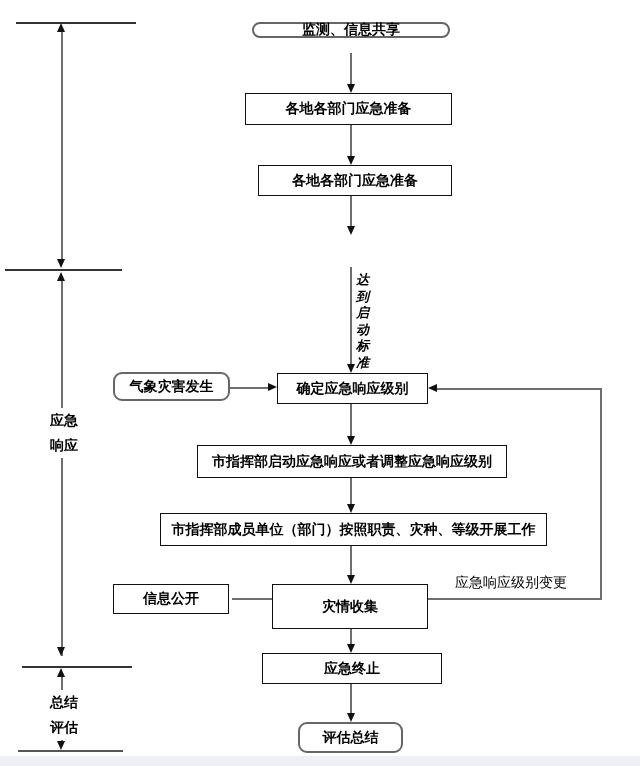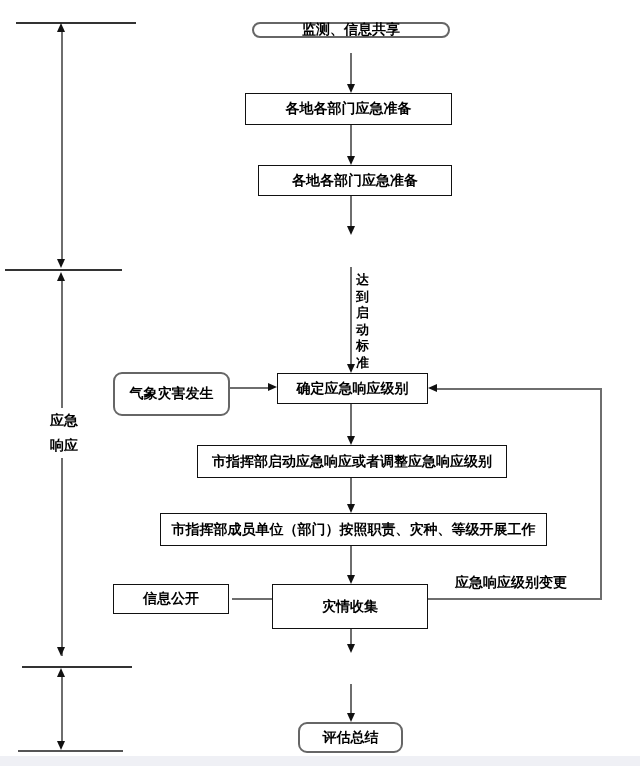--- a/index.html
+++ b/index.html
@@ -41,25 +41,25 @@
   .phase-label{
     position:absolute;left:36px;width:56px;
     text-align:center;background:#fff;
     font-size:14px;font-weight:bold;line-height:25px;
     z-index:4;
   }
   
   .vtext{
     position:absolute;left:356px;top:272px;width:16px;
     font-size:13px;font-weight:bold;line-height:16.5px;
-    word-break:break-all;z-index:4;background:#fff;
+    word-break:break-all;z-index:4;background:#fff;font-style:italic;
   }
   .edge-label{
     position:absolute;left:455px;top:574px;
-    font-size:14px;font-weight:bold;white-space:nowrap;z-index:4;
+    font-size:14px;font-weight:normal;white-space:nowrap;z-index:4;
   }
   .bottom-strip{
     position:absolute;left:0;top:756px;width:640px;height:10px;
     background:#eff0f5;z-index:0;
   }
 </style>
 </head>
 <body>
 
 <div class="canvas">
@@ -77,20 +77,24 @@
   <div class="vline" style="left:61px;top:281px;height:375px"></div>
   <div class="tri down" style="left:57px;top:647px"></div>
   <div class="phase-label" style="top:408px">
     <div>应急</div>
     <div>响应</div>
   </div>
 
   <div class="tri up" style="left:57px;top:668px"></div>
   <div class="vline" style="left:61px;top:677px;height:64px"></div>
   <div class="tri down" style="left:57px;top:741px"></div>
+  <div class="phase-label" style="top:690px">
+    <div>总结</div>
+    <div>评估</div>
+  </div>
 
   <div class="vline" style="left:350px;top:53px;height:31px"></div>
   <div class="tri down" style="left:347px;top:84px"></div>
 
   <div class="vline" style="left:350px;top:125px;height:31px"></div>
   <div class="tri down" style="left:347px;top:156px"></div>
 
   <div class="vline" style="left:350px;top:196px;height:30px"></div>
   <div class="tri down" style="left:347px;top:226px"></div>
 
@@ -124,29 +128,30 @@
   <div class="tri left" style="left:428px;top:384px"></div>
   <div class="edge-label">应急响应级别变更</div>
 
   <div class="node rounded" style="left:252px;top:22px;width:198px;height:16px">监测、信息共享</div>
 
   <div class="node" style="left:245px;top:93px;width:207px;height:32px">各地各部门应急准备</div>
 
   <div class="node" style="left:258px;top:165px;width:194px;height:31px">各地各部门应急准备</div>
 
 
-  <div class="node rounded" style="left:113px;top:372px;width:117px;height:44px">气象灾害发生</div>
+  <div class="node rounded" style="left:113px;top:372px;width:117px;height:29px">气象灾害发生</div>
 
   <div class="node" style="left:197px;top:445px;width:310px;height:33px">市指挥部启动应急响应或者调整应急响应级别</div>
 
   <div class="node" style="left:277px;top:373px;width:151px;height:31px">确定应急响应级别</div>
 
   <div class="node" style="left:160px;top:513px;width:387px;height:33px">市指挥部成员单位（部门）按照职责、灾种、等级开展工作</div>
 
   <div class="node" style="left:113px;top:584px;width:116px;height:30px">信息公开</div>
 
   <div class="node" style="left:272px;top:584px;width:156px;height:45px">灾情收集</div>
 
+  <div class="node" style="left:262px;top:653px;width:180px;height:31px">应急终止</div>
 
   <div class="node rounded" style="left:298px;top:722px;width:105px;height:31px">评估总结</div>
 
   <div class="bottom-strip"></div>
 </div>
 
 </body></html>

